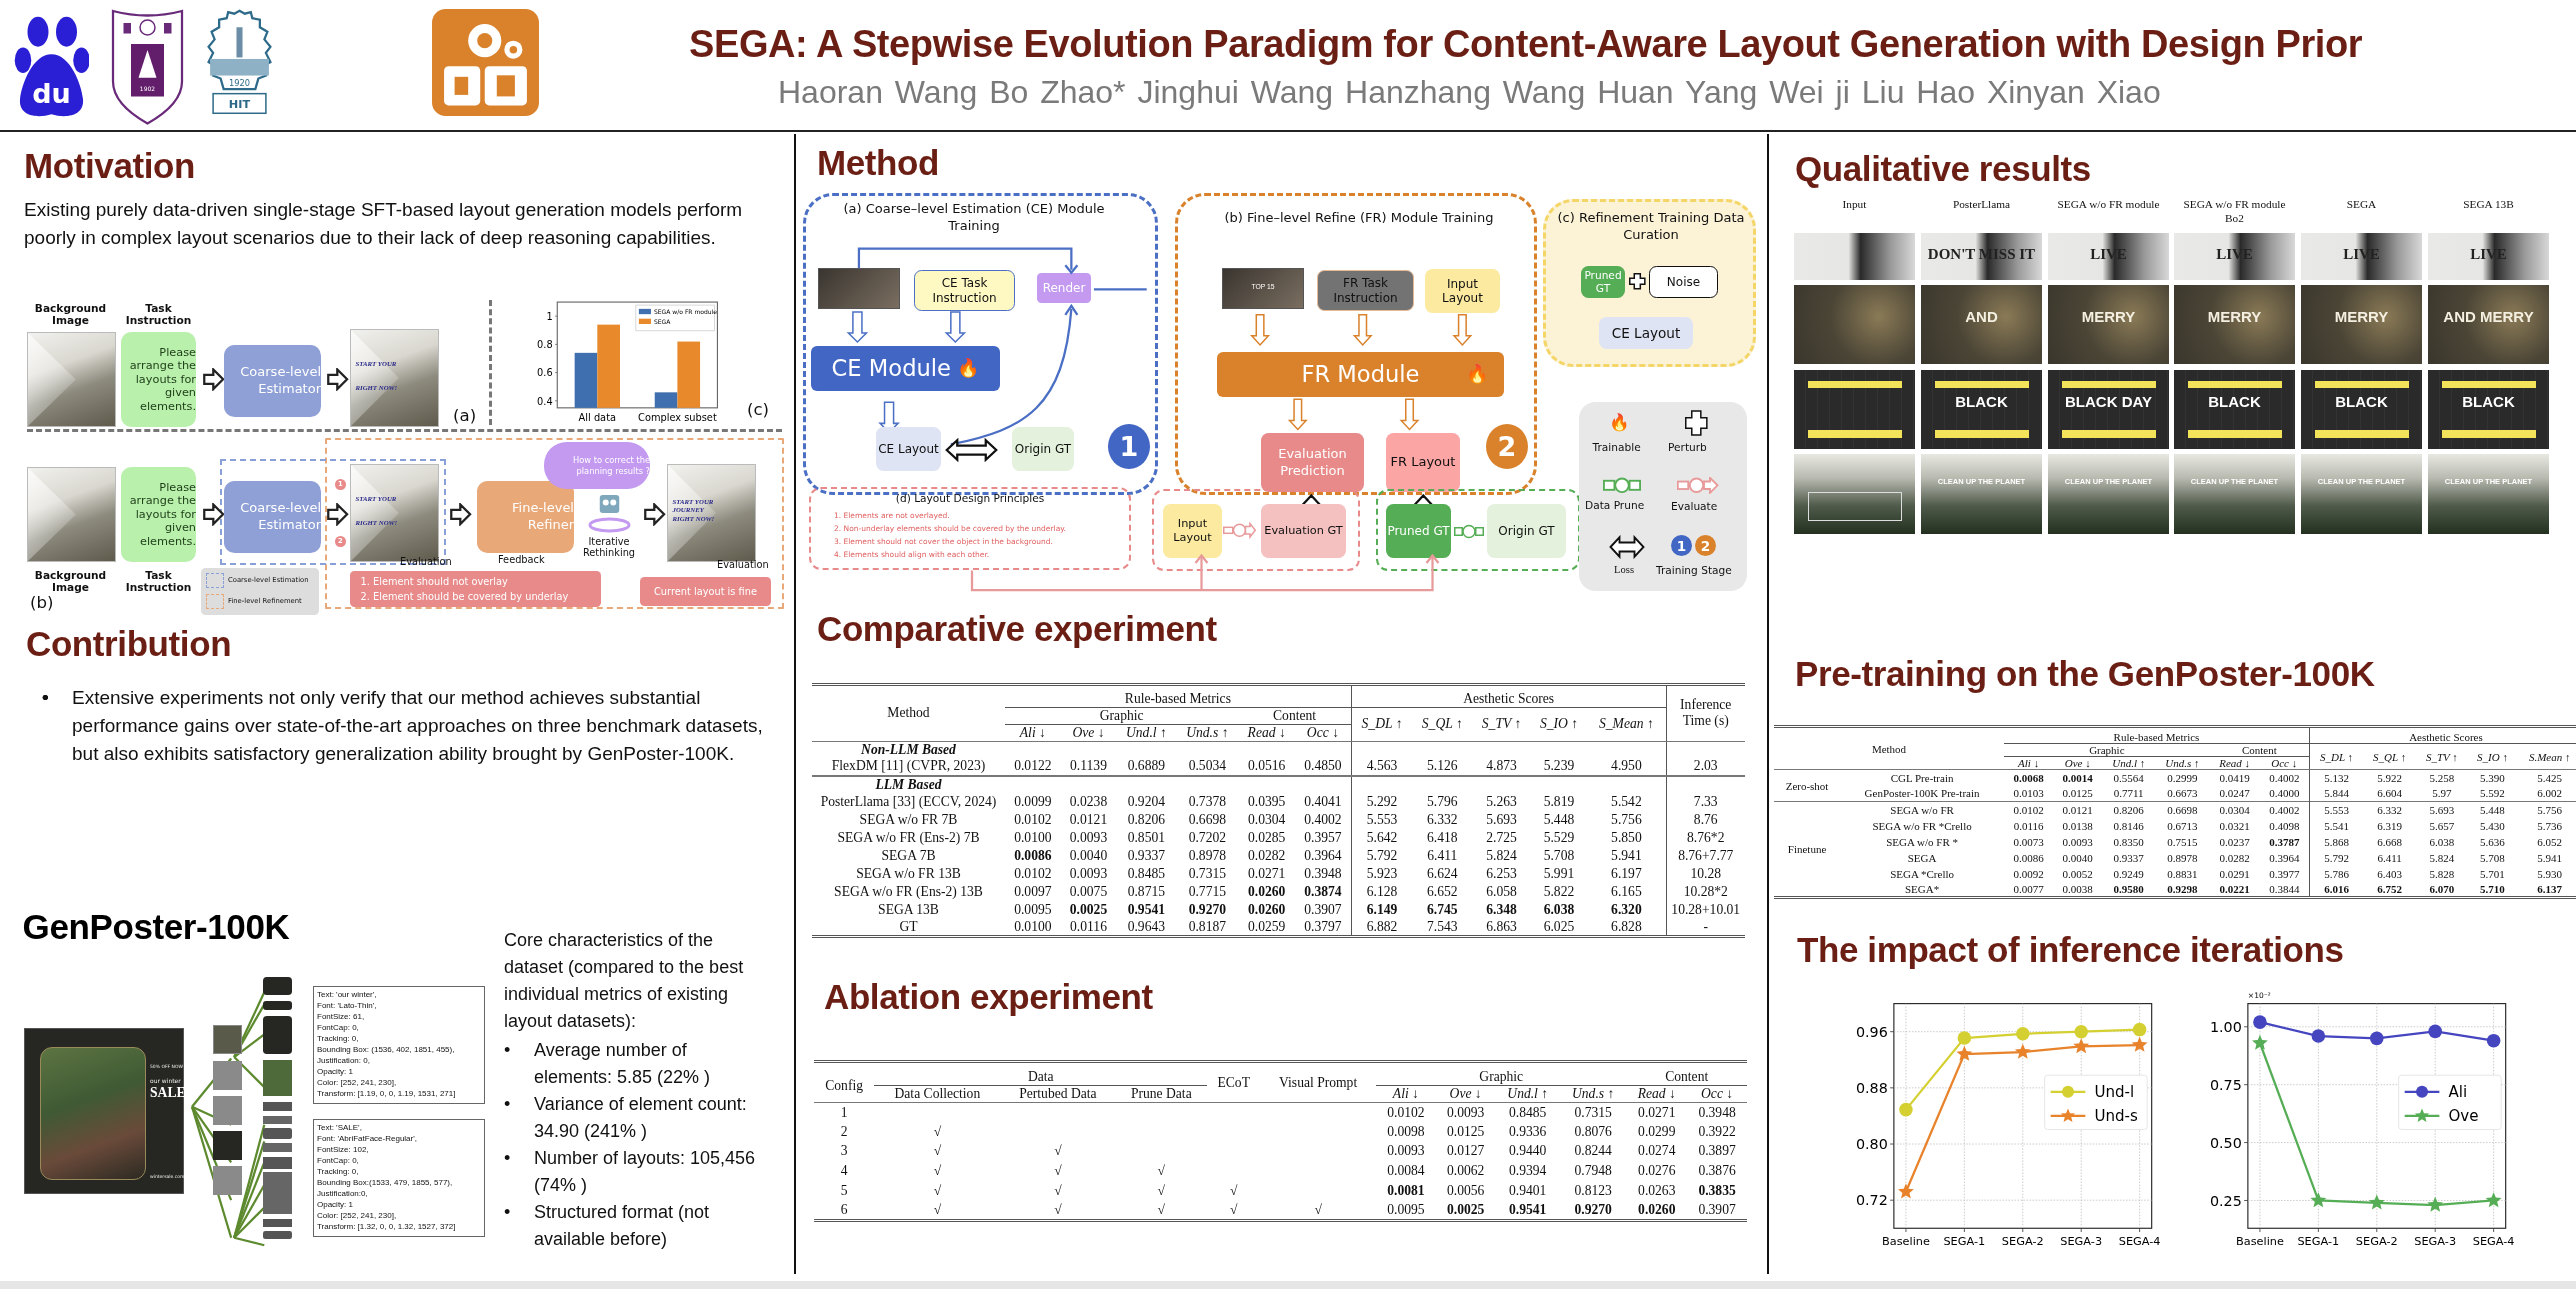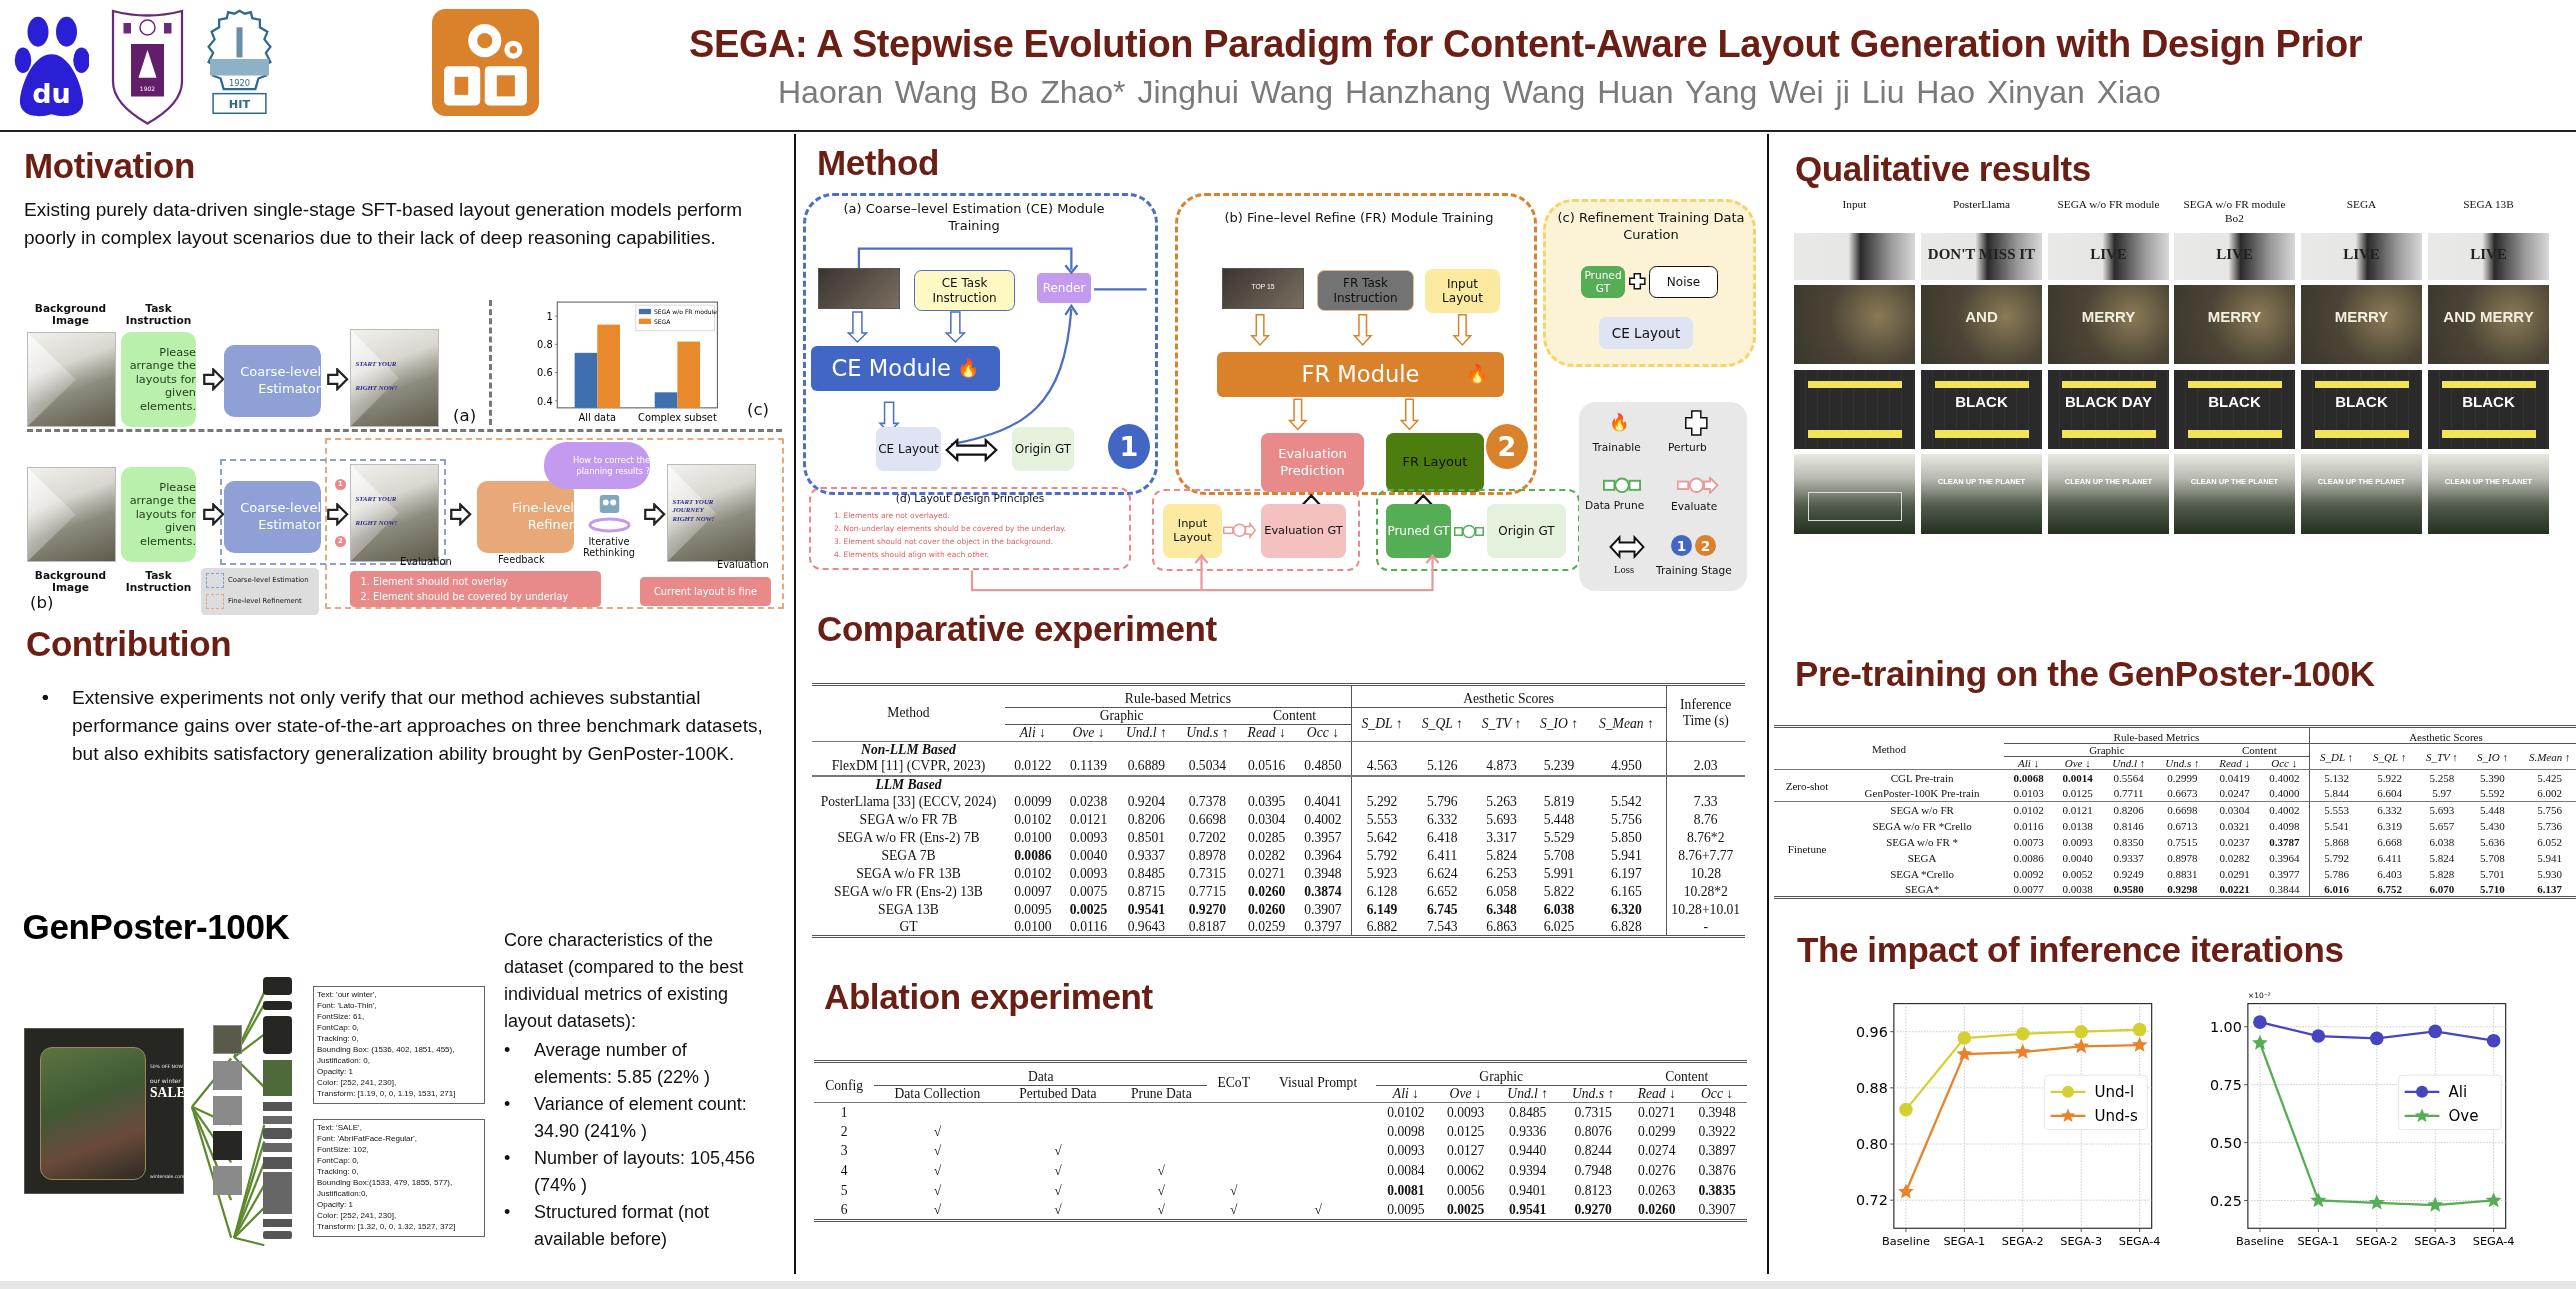--- a/index.html
+++ b/index.html
@@ -344,21 +344,21 @@
       <path d="M332 6 h10 v28 h6 l-11 12 l-11 -12 h6z"></path>
       <path d="M114 118 h10 v28 h6 l-11 12 l-11 -12 h6z"></path>
       <path d="M262 118 h10 v28 h6 l-11 12 l-11 -12 h6z"></path>
     </g>
   </svg>
   <div class="mbox" style="left:1217px;top:352px;width:287px;height:45px;background:#d9822b;color:#fff;font-size:22.6px;border-radius:6px">
     <span>FR Module</span>
     <span style="position:absolute;right:15px;font-size:18px">🔥</span>
   </div>
   <div class="mbox" style="left:1261px;top:433px;width:103px;height:59px;background:#e88a8a;color:#fff;font-size:13px;line-height:16.6px">Evaluation Prediction</div>
-  <div class="mbox" style="left:1386px;top:433px;width:98px;height:59px;background:#4d7c0f;font-size:13px;line-height:16.6px">FR Layout</div>
+  <div class="mbox" style="left:1386px;top:433px;width:74px;height:59px;background:#fca5a5;font-size:13px;line-height:16.6px">FR Layout</div>
   <div class="circ" style="left:1486px;top:424px;width:42px;height:45px;background:#d9822b;font-size:27px">2</div>
   <svg class="abs" style="left:1300px;top:494px;width:22.6px;height:45px" viewBox="0 0 30 60">
       <path d="M15 2 L28 16 H21 V44 H28 L15 58 L2 44 H9 V16 H2Z" fill="#fff" stroke="#111" stroke-width="3"></path>
     </svg>
   <svg class="abs" style="left:1412px;top:494px;width:22.6px;height:45px" viewBox="0 0 30 60">
       <path d="M15 2 L28 16 H21 V44 H28 L15 58 L2 44 H9 V16 H2Z" fill="#fff" stroke="#111" stroke-width="3"></path>
     </svg>
 
   <div class="mframe" style="left:1543px;top:199px;width:213px;height:168px;border:3px dashed #f3d667;background:#fcf2d6"></div>
   <div class="mtext" style="left:1552px;top:210px;width:198px;font-size:13px;line-height:16.6px">(c) Refinement Training Data Curation</div>
@@ -540,21 +540,21 @@
         <tr style="height: 18px;">
           <td>SEGA w/o FR (Ens-2) 7B</td>
           <td class="">0.0100</td>
           <td class="">0.0093</td>
           <td class="">0.8501</td>
           <td class="">0.7202</td>
           <td class="">0.0285</td>
           <td class="vr">0.3957</td>
           <td class="">5.642</td>
           <td class="">6.418</td>
-          <td class="">3.317</td>
+          <td class="">2.725</td>
           <td class="">5.529</td>
           <td class="vr">5.850</td>
           <td>8.76*2</td>
         </tr>
         <tr style="height: 18px;">
           <td>SEGA 7B</td>
           <td class="b">0.0086</td>
           <td class="">0.0040</td>
           <td class="">0.9337</td>
           <td class="">0.8978</td>

